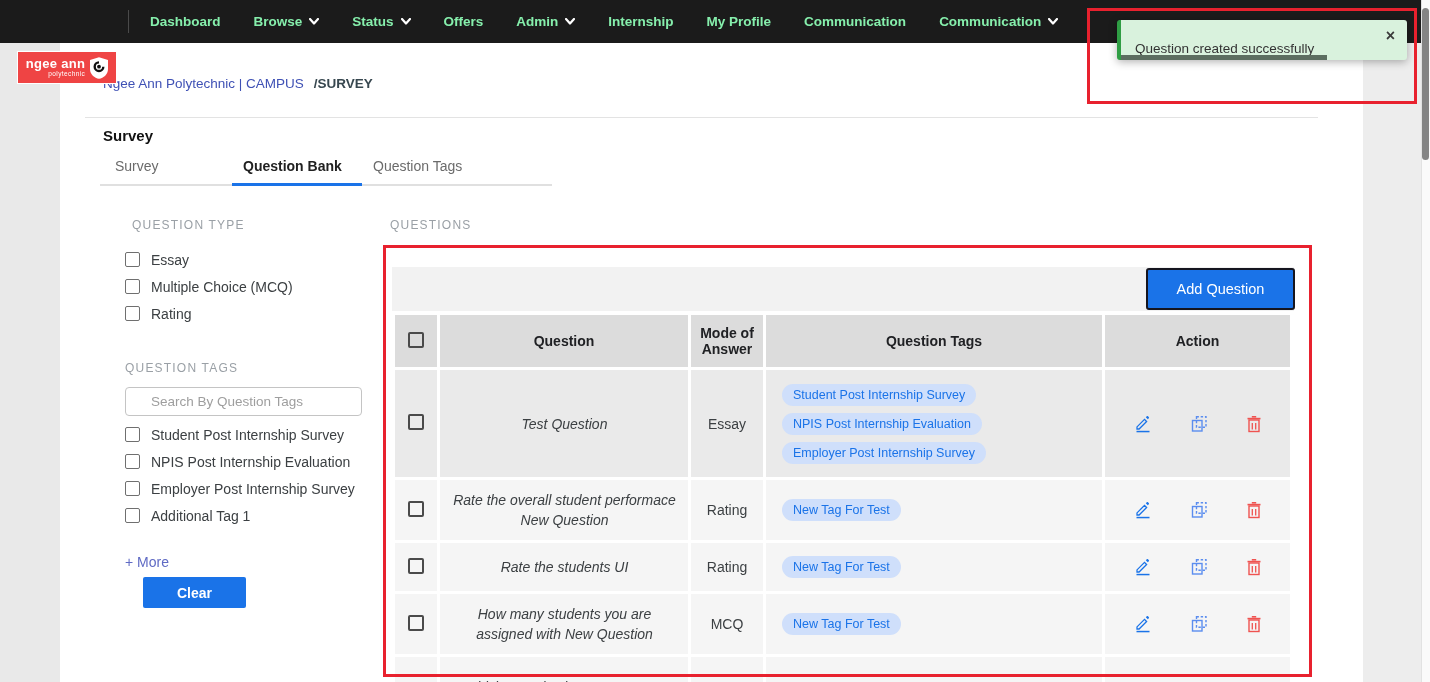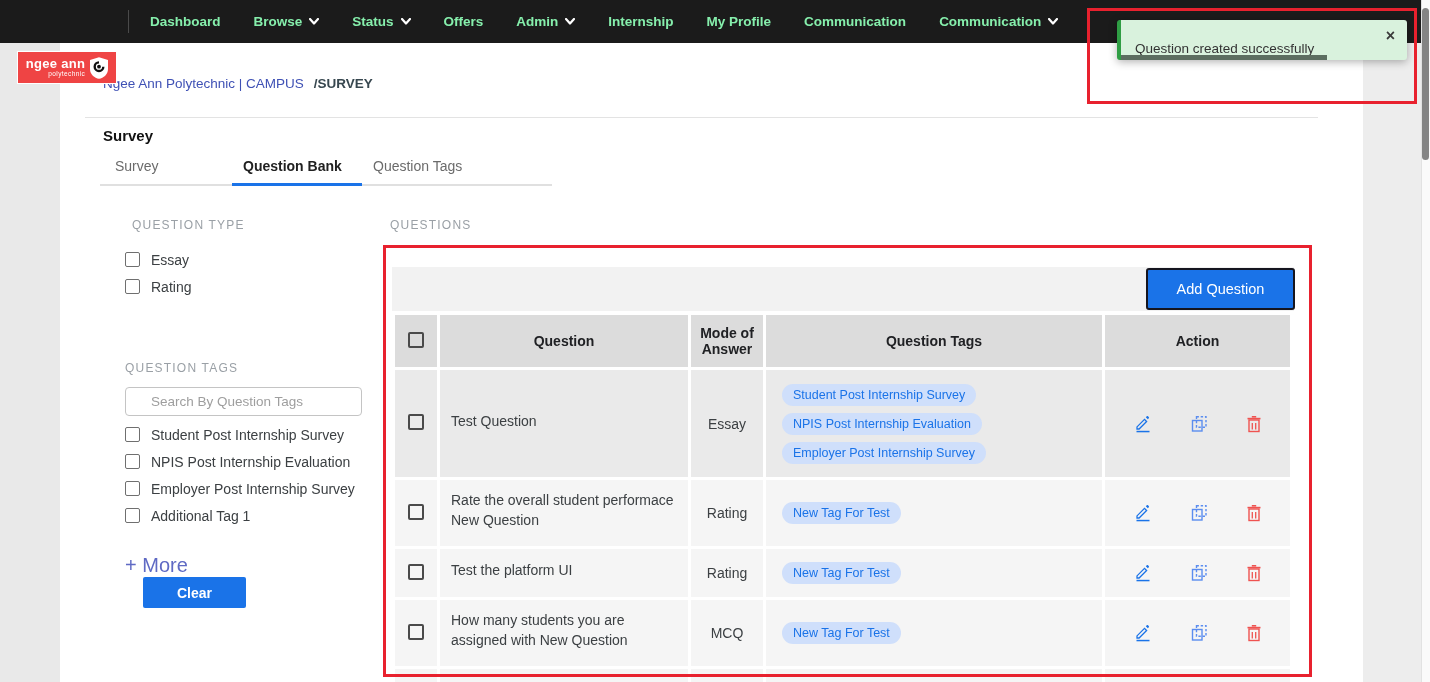--- a/index.html
+++ b/index.html
@@ -58,40 +58,40 @@
   .opt-list { position:absolute; display:flex; flex-direction:column; }
   .type-list { left:125px; top:246px; }
   .tags-list { left:125px; top:421px; }
   .opt-row { display:flex; align-items:center; gap:11px; height:27px; cursor:pointer; }
   .cbox { width:15px; height:15px; border:1.5px solid #6f6f6f; border-radius:2px; background:#fff; flex:0 0 auto; }
   .opt-label { font-size:14px; color:#3c4043; white-space:nowrap; }
   .tag-search { position:absolute; left:125px; top:387px; width:237px; height:29px; border:1px solid #c4c4c4;
                 border-radius:4px; font-size:13.5px; color:#444; padding:0 25px; outline:none; background:#fff;
                 font-family:"Liberation Sans", sans-serif; }
   .tag-search::placeholder { color:#9e9e9e; }
-  .more-link { position:absolute; left:125px; top:554px; font-size:20px; color:#5f6ac4; cursor:pointer; }
+  .more-link { position:absolute; left:125px; top:554px; font-size:14px; color:#5f6ac4; cursor:pointer; }
   .clear-btn { position:absolute; left:143px; top:577px; width:103px; height:31px; background:#1a73e8; color:#fff;
                font-size:14px; font-weight:bold; border:none; border-radius:2px; cursor:pointer;
                font-family:"Liberation Sans", sans-serif; }
 
   
   .toolbar { position:absolute; left:392px; top:267px; width:902px; height:44px; background:#f2f2f2; }
   .add-btn { position:absolute; left:1146px; top:268px; width:149px; height:42px; background:#1a73e8; color:#fff;
              font-size:14.5px; border:2px solid #15151f; border-radius:3px; cursor:pointer;
              font-family:"Liberation Sans", sans-serif; }
 
   table.qtable { position:absolute; left:392px; top:312px; border-collapse:separate; border-spacing:3px; }
   .qtable th { background:#dcdcdc; font-size:14px; font-weight:bold; color:#202124; text-align:center; vertical-align:middle; height:52px; }
   .qtable td { background:#f5f5f5; font-size:14px; color:#3c4043; vertical-align:middle; }
   .qtable tr.row-0 td { background:#eaeaea; }
   .col-check { width:42px; }  .col-q { width:248px; }  .col-mode { width:72px; }
   .col-tags { width:336px; }  .col-action { width:185px; }
   .cell-check { text-align:center; }
   .tcheck { display:inline-block; width:16px; height:16px; border:2px solid #4a4a4a; border-radius:2px; background:transparent; cursor:pointer; }
-  .cell-q { text-align:left; padding:10px 10px 16px 11px; line-height:20px; }
+  .cell-q { text-align:center; padding:10px 10px 10px 11px; line-height:20px;font-style:italic; }
   .cell-mode { text-align:center; }
   .cell-tags { padding-left:16px; }
   .tags-stack { display:flex; flex-direction:column; align-items:flex-start; gap:7px; }
   .pill { display:inline-block; background:#cfdffb; color:#1a73e8; font-size:12.5px; padding:4px 11px;
           border-radius:11px; white-space:nowrap; }
   .cell-action { }
   .action-wrap { display:flex; justify-content:center; align-items:center; gap:38px; }
   .icon-btn { display:inline-flex; cursor:pointer; }
 
   .row-0 td { height:107px; }
@@ -178,20 +178,24 @@
   <div class="tab tab-qbank">Question Bank</div>
   <div class="tab tab-qtags">Question Tags</div>
   <div class="tab-line"></div>
   <div class="tab-underline"></div>
 
   <div class="section-heading h-qtype">QUESTION TYPE</div>
   <div class="opt-list type-list">
       <div class="opt-row">
         <span class="cbox"></span>
         <span class="opt-label">Essay</span>
+      </div>
+      <div class="opt-row">
+        <span class="cbox"></span>
+        <span class="opt-label">Multiple Choice (MCQ)</span>
       </div>
       <div class="opt-row">
         <span class="cbox"></span>
         <span class="opt-label">Rating</span>
       </div>
     </div>
 
   <div class="section-heading h-qtags">QUESTION TAGS</div>
   <input class="tag-search" type="text" placeholder="Search By Question Tags" style="">
   <div class="opt-list tags-list">
@@ -306,21 +310,21 @@
                   <line x1="9.7" y1="8" x2="9.7" y2="14.5" stroke="#ef5350" stroke-width="1.3"></line>
                   <rect x="1.5" y="2.8" width="13" height="1.6" fill="#ef5350"></rect>
                   <rect x="5.8" y="1" width="4.4" height="1.6" fill="#ef5350"></rect>
                 </svg>
               </span>
             </div>
           </td>
         </tr>
         <tr class="row-2">
           <td class="cell-check"><span class="tcheck"></span></td>
-          <td class="cell-q">Test the platform UI</td>
+          <td class="cell-q">Rate the students UI</td>
           <td class="cell-mode">Rating</td>
           <td class="cell-tags">
             <div class="tags-stack">
               <span class="pill">New Tag For Test</span>
             </div>
           </td>
           <td class="cell-action">
             <div class="action-wrap">
               <span class="icon-btn">
                 <svg width="18" height="18" viewBox="0 0 18 18">

